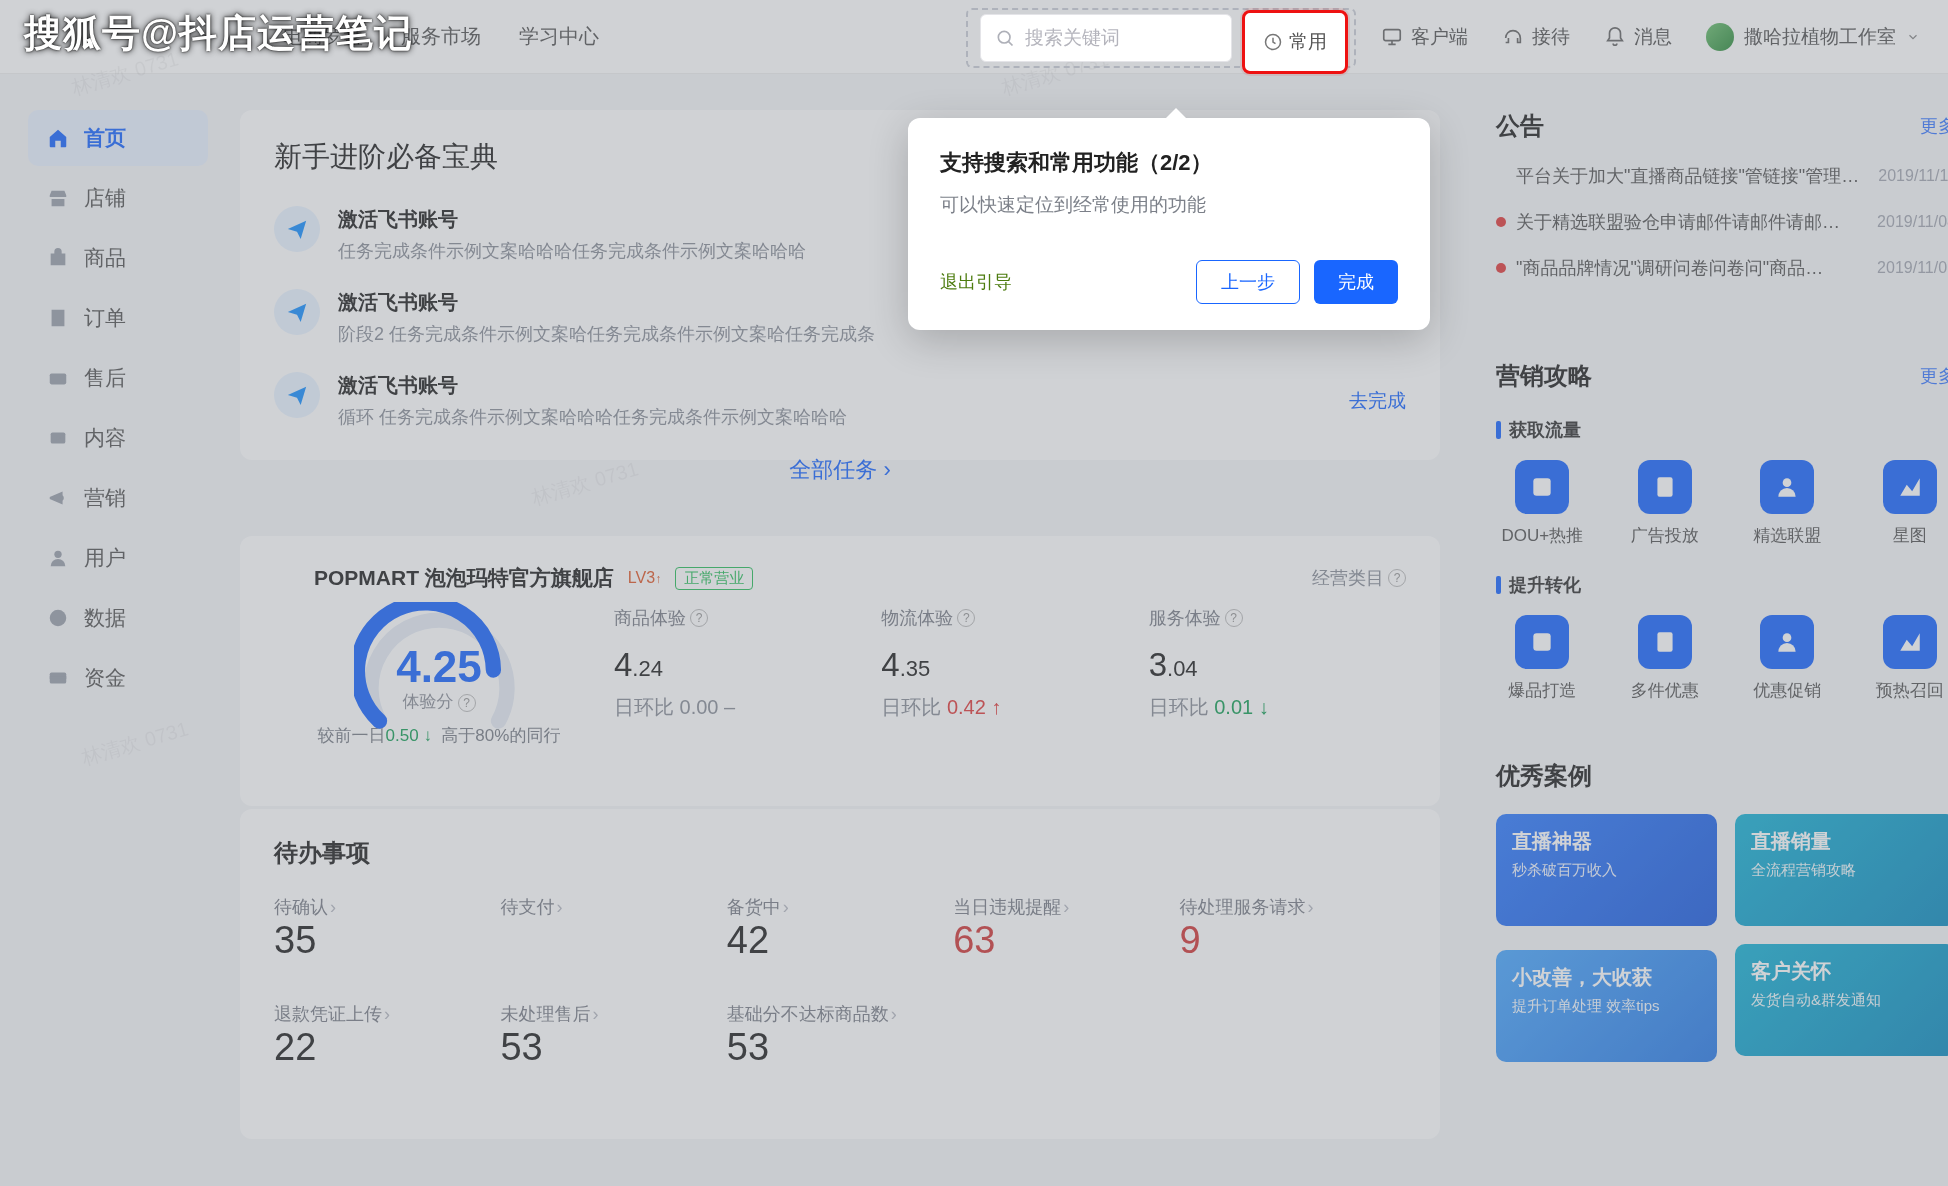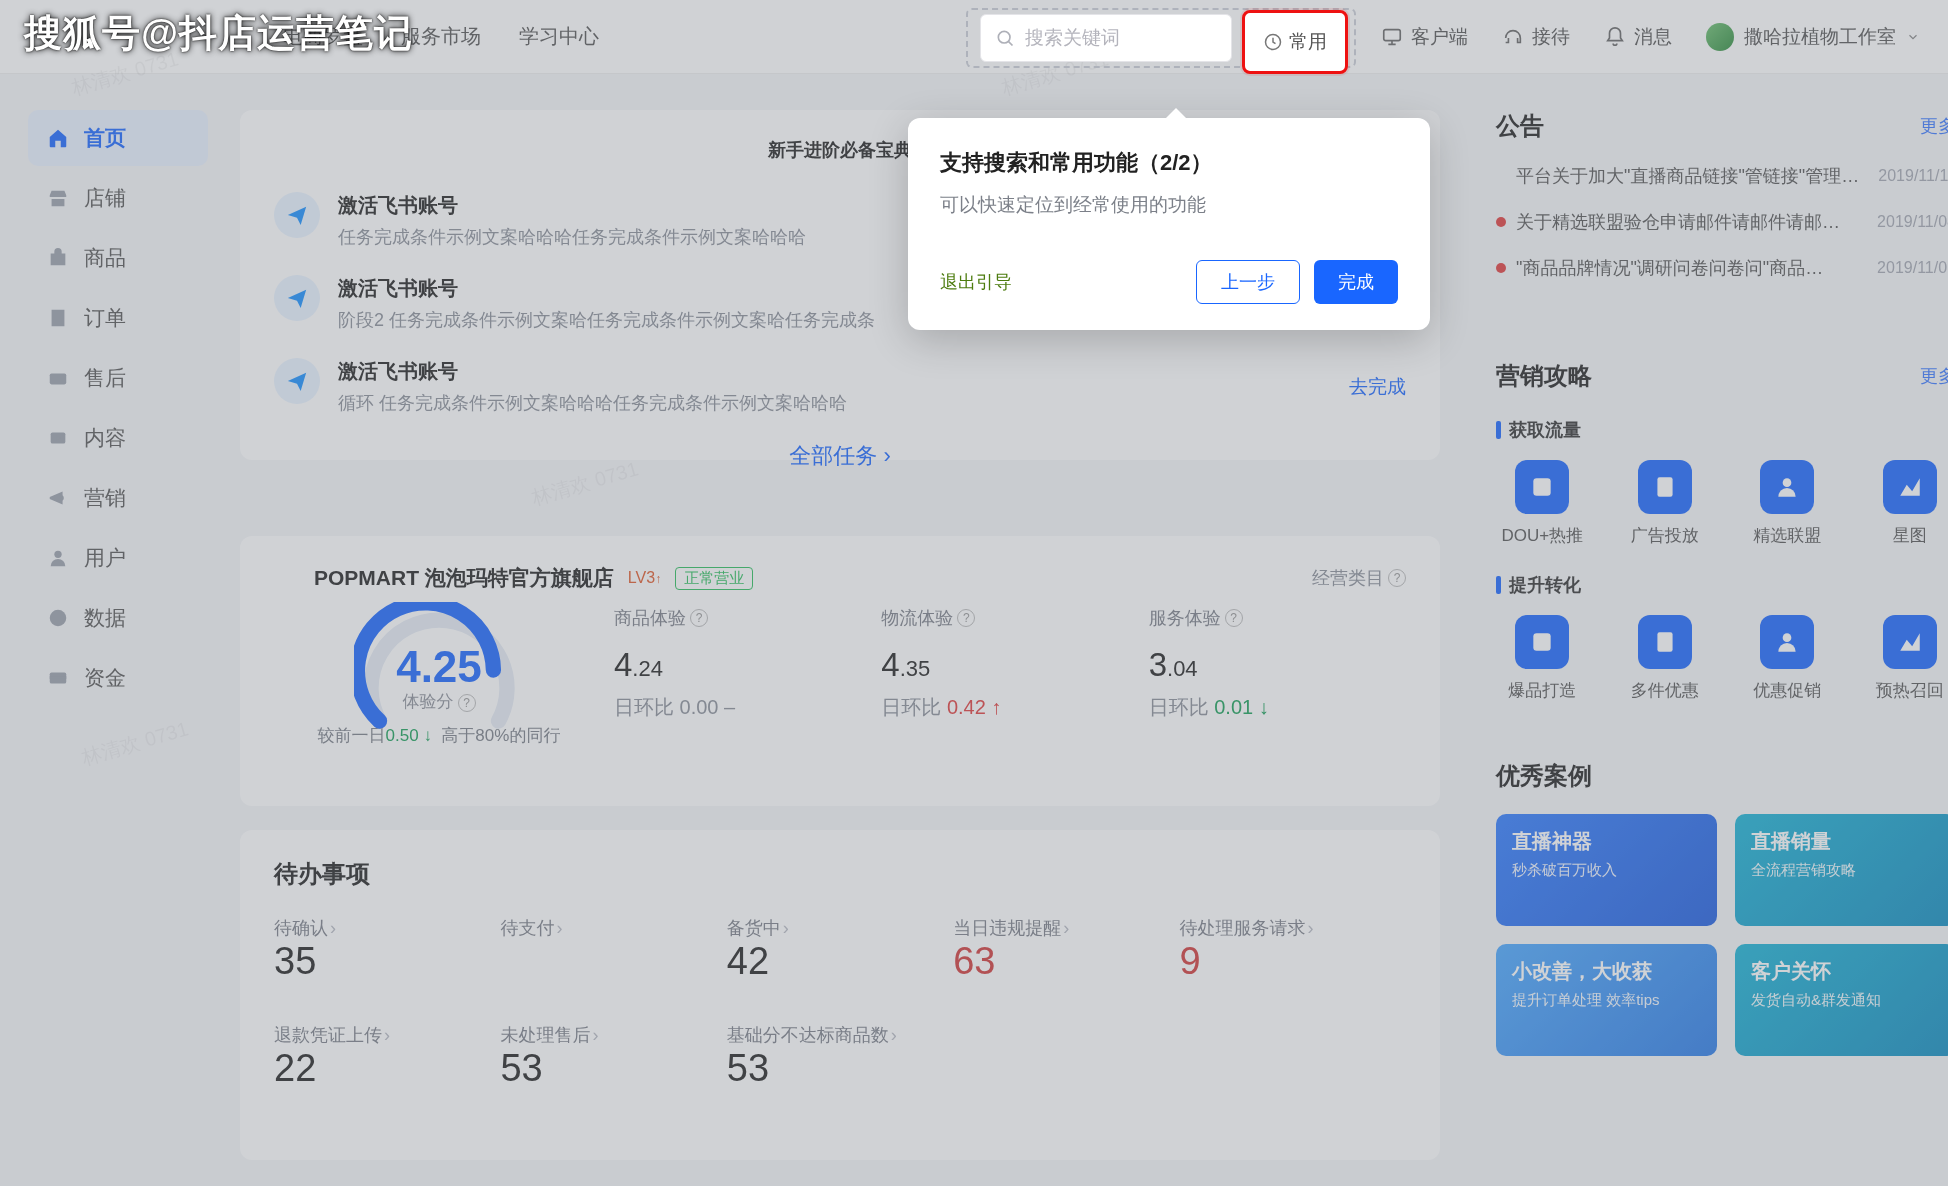--- a/index.html
+++ b/index.html
@@ -75,21 +75,21 @@
     border-radius:10px; cursor:pointer; margin-bottom:4px;
   }
   .side-item.active { background:#e9f1ff; color:#1966ff; font-weight:600; }
   .side-ico { width:24px; height:24px; display:inline-flex; align-items:center; justify-content:center; }
   .side-ico svg { width:22px; height:22px; fill:#9aa0ab; }
   .side-item.active .side-ico svg { fill:#1966ff; }
 
   
   .card { position:absolute; background:#fff; border-radius:12px; z-index:5; padding:28px 34px; }
   .guide-card { left:240px; top:110px; width:1200px; height:350px; }
-  .guide-title { font-size:18px; color:#222; font-weight:700; margin-bottom:22px;text-align:center; }
+  .guide-title { font-size:28px; color:#222; font-weight:400; margin-bottom:22px; }
   .task-row { display:flex; align-items:flex-start; gap:18px; padding:8px 0 18px; }
   .task-ico { width:46px; height:46px; border-radius:50%; background:#e8f3ff; display:flex; align-items:center; justify-content:center; flex:none; }
   .task-ico svg { width:22px; height:22px; fill:#1890ff; }
   .task-body { flex:1; }
   .task-name { font-size:20px; color:#222; font-weight:600; }
   .task-desc { font-size:18px; color:#8a8f99; margin-top:6px; }
   .task-go { color:#1966ff; font-size:19px; cursor:pointer; align-self:center; }
   .all-tasks { text-align:center; color:#1966ff; font-size:22px; margin-top:8px; cursor:pointer; }
   .all-tasks::after { content:" ›"; }
 
@@ -111,21 +111,21 @@
   .gauge-sub { font-size:17px; color:#7a7f88; margin-top:18px; }
   .gauge-sub .up { color:#18a058; }
   .metric-col { flex:1; padding-left:10px; }
   .metric-lbl { font-size:18px; color:#7b7f89; display:flex; align-items:center; gap:4px; }
   .metric-val { font-size:33px; color:#222; margin-top:16px; font-weight:500; }
   .metric-val small { font-size:22px; }
   .metric-delta { font-size:20px; color:#8a8f99; margin-top:10px; }
   .metric-delta .down { color:#18a058; }
   .metric-delta .upred { color:#e13c3c; }
 
-  .todo-card { left:240px; top:830px; width:1200px; height:330px; }
+  .todo-card { left:240px; top:809px; width:1200px; height:330px; }
   .todo-title { font-size:24px; color:#222; font-weight:600; margin-bottom:26px; }
   .todo-grid { display:grid; grid-template-columns:repeat(5,1fr); row-gap:40px; }
   .todo-cell .tl { font-size:18px; color:#7b7f89; display:flex; align-items:center; gap:2px; cursor:pointer; }
   .todo-cell .tv { font-size:38px; color:#222; font-weight:500; }
   .todo-cell .tv.red { color:#d23a3a; }
   .chev-sm::after { content:" ›"; color:#b8bbc4; }
 
   
   .r-card { position:absolute; left:1496px; width:460px; background:transparent; z-index:5; }
   .r-h { display:flex; align-items:center; justify-content:space-between; font-size:24px; font-weight:600; color:#222; }
@@ -144,21 +144,21 @@
   .tile { flex:1; display:flex; flex-direction:column; align-items:center; gap:10px; cursor:pointer; }
   .tile-ico { width:54px; height:54px; border-radius:12px; background:#1966ff; display:flex; align-items:center; justify-content:center; }
   .tile-ico svg { width:26px; height:26px; fill:#fff; }
   .tile span { font-size:17px; color:#555; }
 
   .cases { top:760px; }
   .case-grid { display:grid; grid-template-columns:1fr 1fr; gap:18px; margin-top:22px; }
   .case-card { height:112px; border-radius:10px; padding:14px 16px; color:#fff; position:relative; overflow:hidden; cursor:pointer; }
   .case-card.blue  { background:linear-gradient(135deg,#2f7cff,#1e5de0); }
   .case-card.teal  { background:linear-gradient(135deg,#18b3d6,#0e8bbf); }
-  .case-card.sky   { background:linear-gradient(135deg,#4aa8ff,#2a7be8); }
+  .case-card.sky   { background:linear-gradient(135deg,#4aa8ff,#2a7be8);margin-top:6px; }
   .case-card .ct { font-size:20px; font-weight:600; }
   .case-card .cs { font-size:15px; opacity:.92; margin-top:6px; }
 
   
   .popover {
     position:absolute; left:908px; top:118px; width:522px;
     background:#fff; border-radius:12px; box-shadow:0 10px 40px rgba(0,0,0,.2);
     z-index:50; padding:30px 32px 26px;
   }
   .popover::before {

